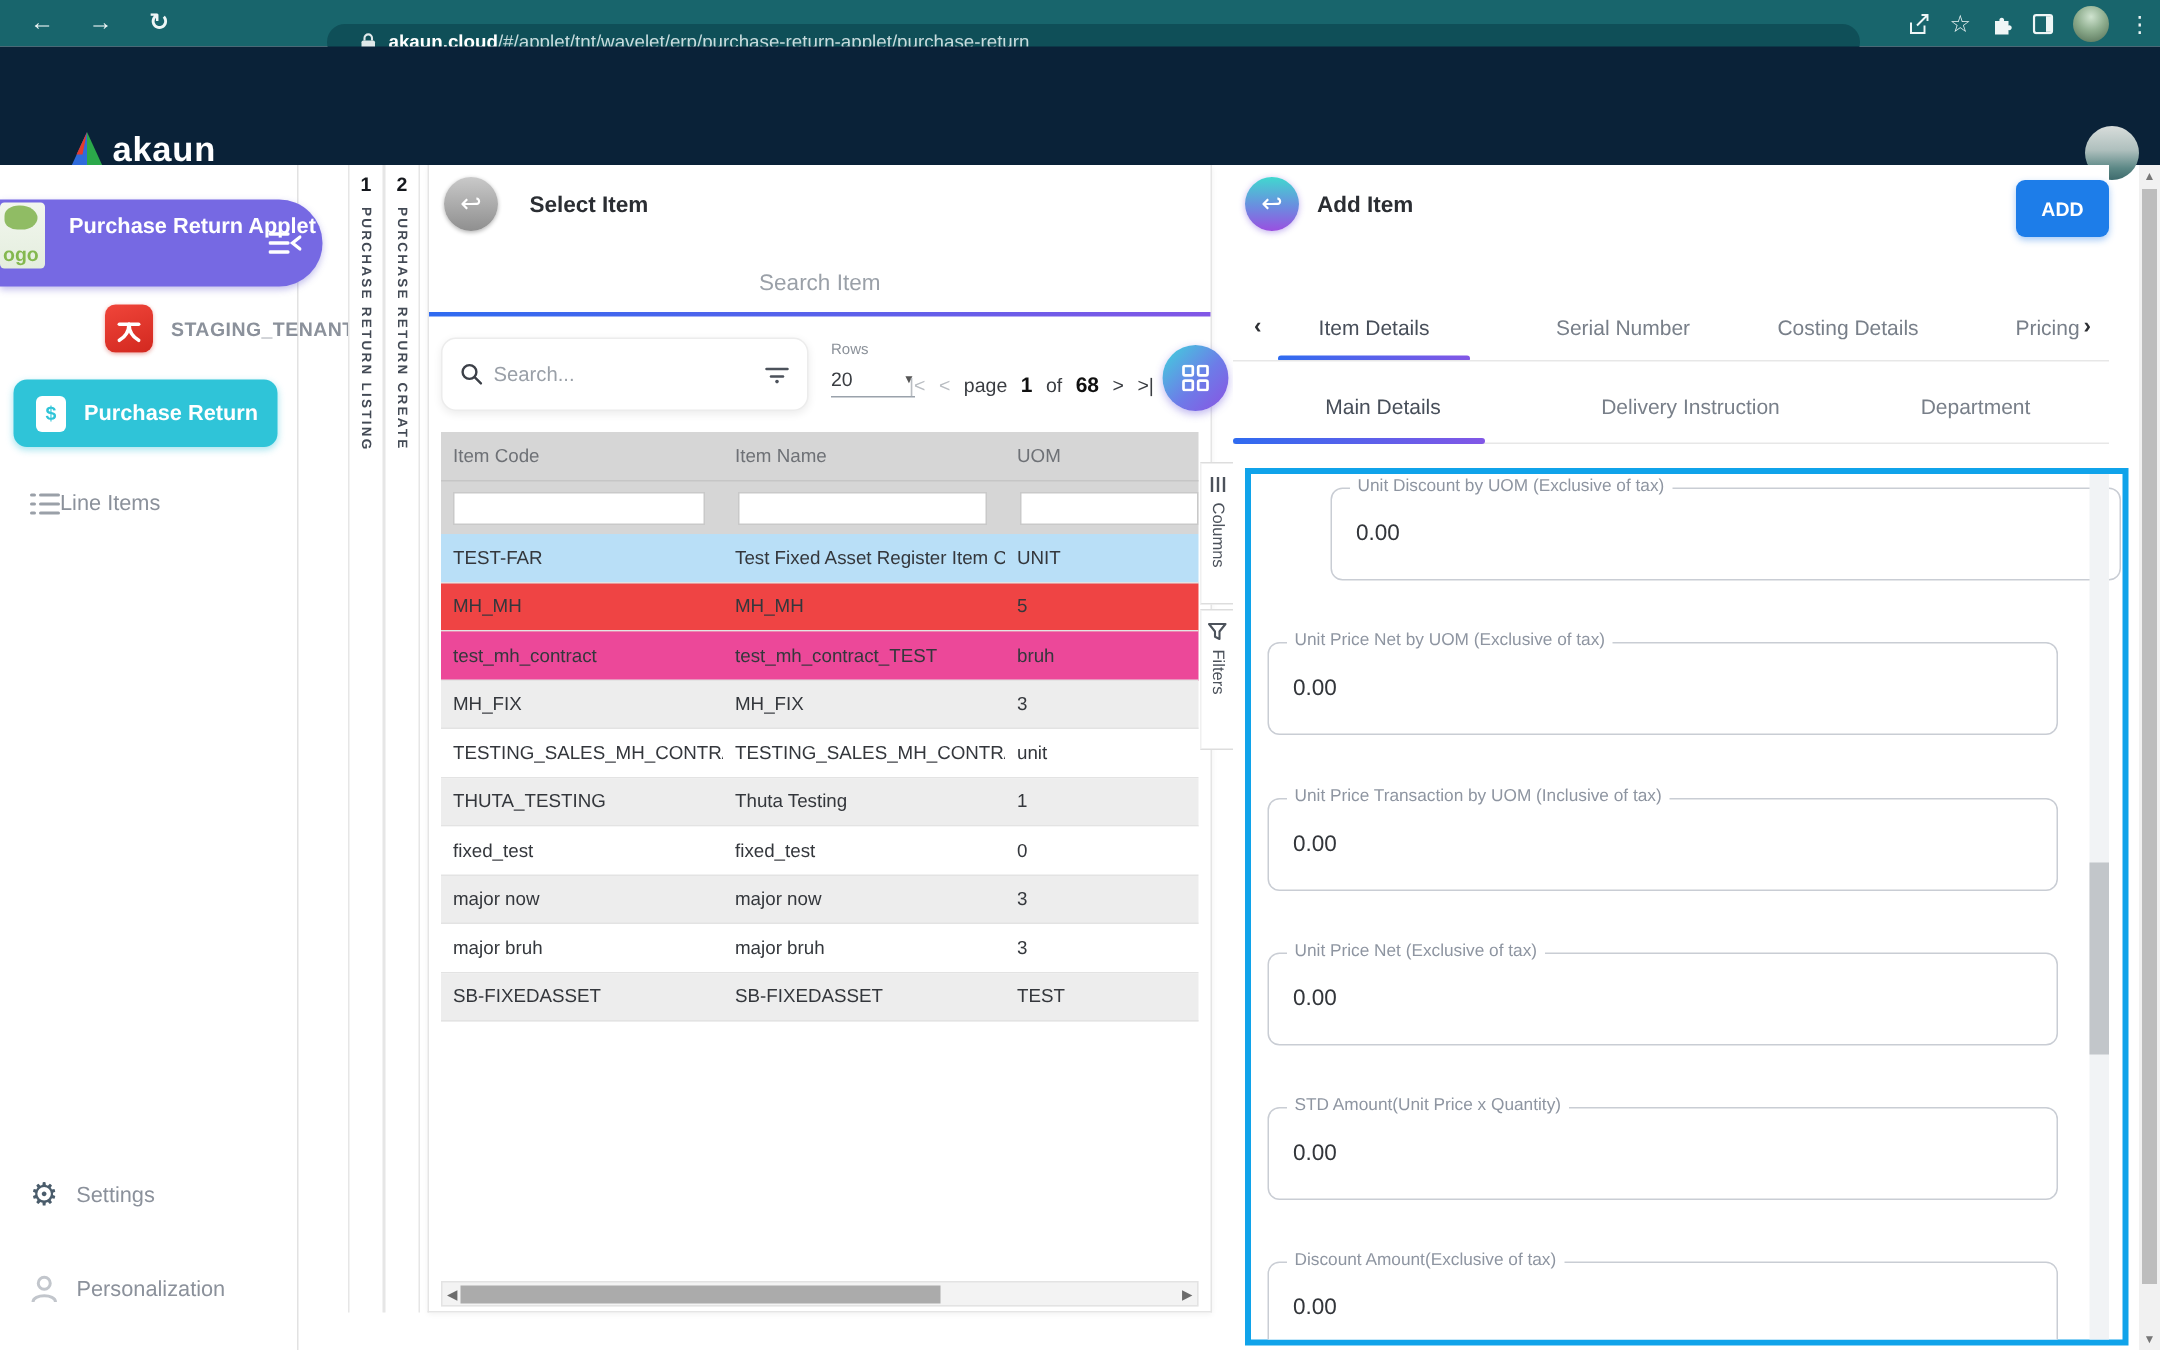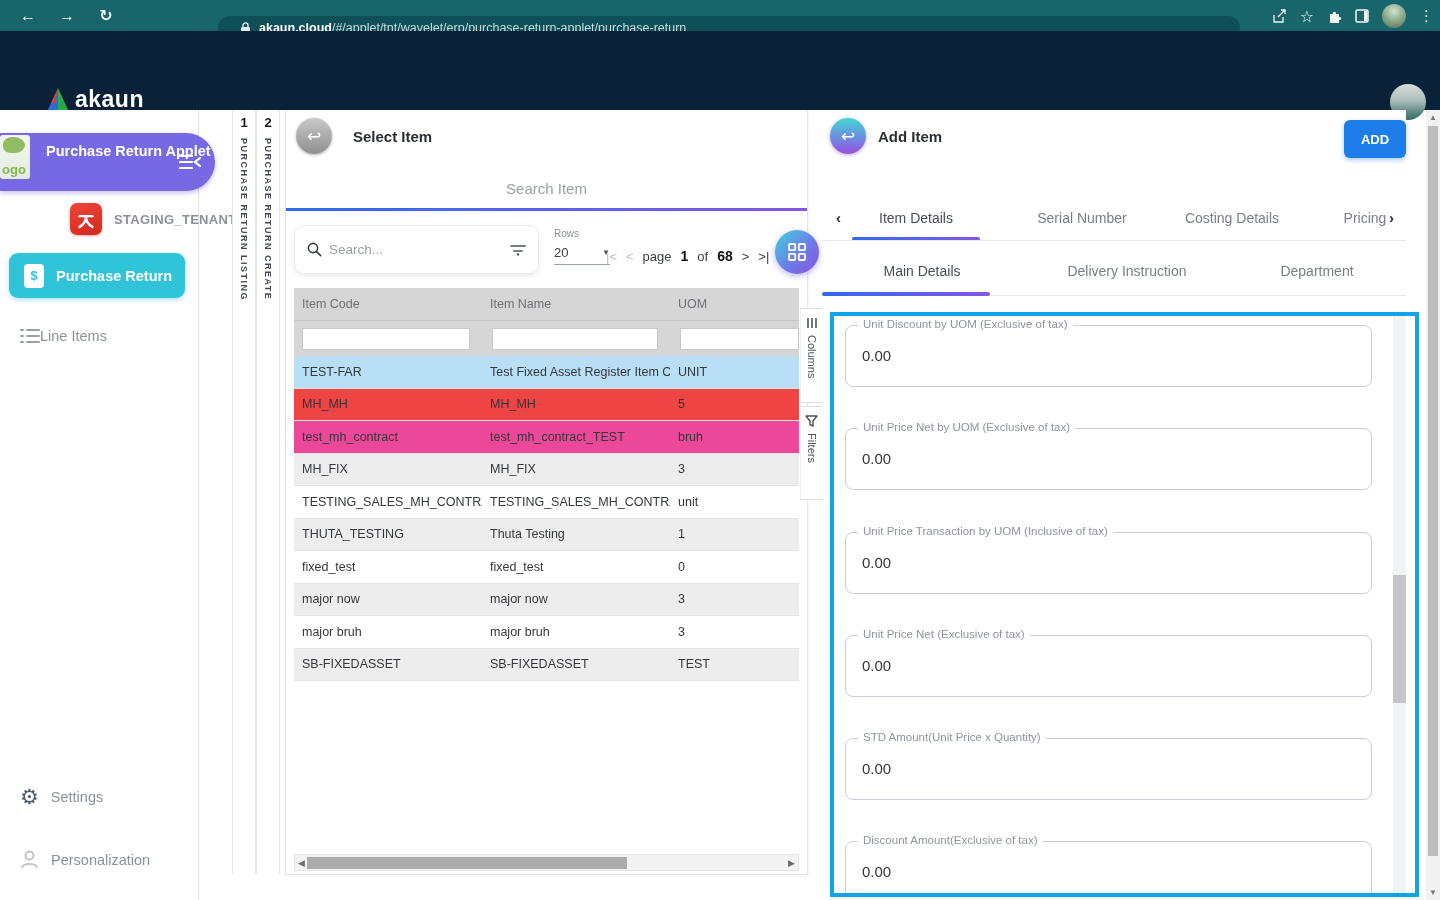--- a/index.html
+++ b/index.html
@@ -403,21 +403,21 @@
           <span class="tabitem active" style="left: 30px; width: 140px; top: 15px;">Main Details</span>
           <span class="tabitem" style="left: 220px; width: 170px; top: 15px;">Delivery Instruction</span>
           <span class="tabitem" style="left: 430px; width: 130px; top: 15px;">Department</span>
         </div>
       <div class="subtab-underline"></div>
     </div>
   </div>
 
   <div class="highlight-rect">
     <div id="fields">
-        <div class="field" style="top: 9px;">
+        <div class="field" style="top: 9px; margin-left: 42px;">
           <span class="flabel">Unit Discount by UOM (Exclusive of tax)</span>
           <span class="fvalue">0.00</span>
         </div>
         <div class="field" style="top: 112px;">
           <span class="flabel">Unit Price Net by UOM (Exclusive of tax)</span>
           <span class="fvalue">0.00</span>
         </div>
         <div class="field" style="top: 216px;">
           <span class="flabel">Unit Price Transaction by UOM (Inclusive of tax)</span>
           <span class="fvalue">0.00</span>

